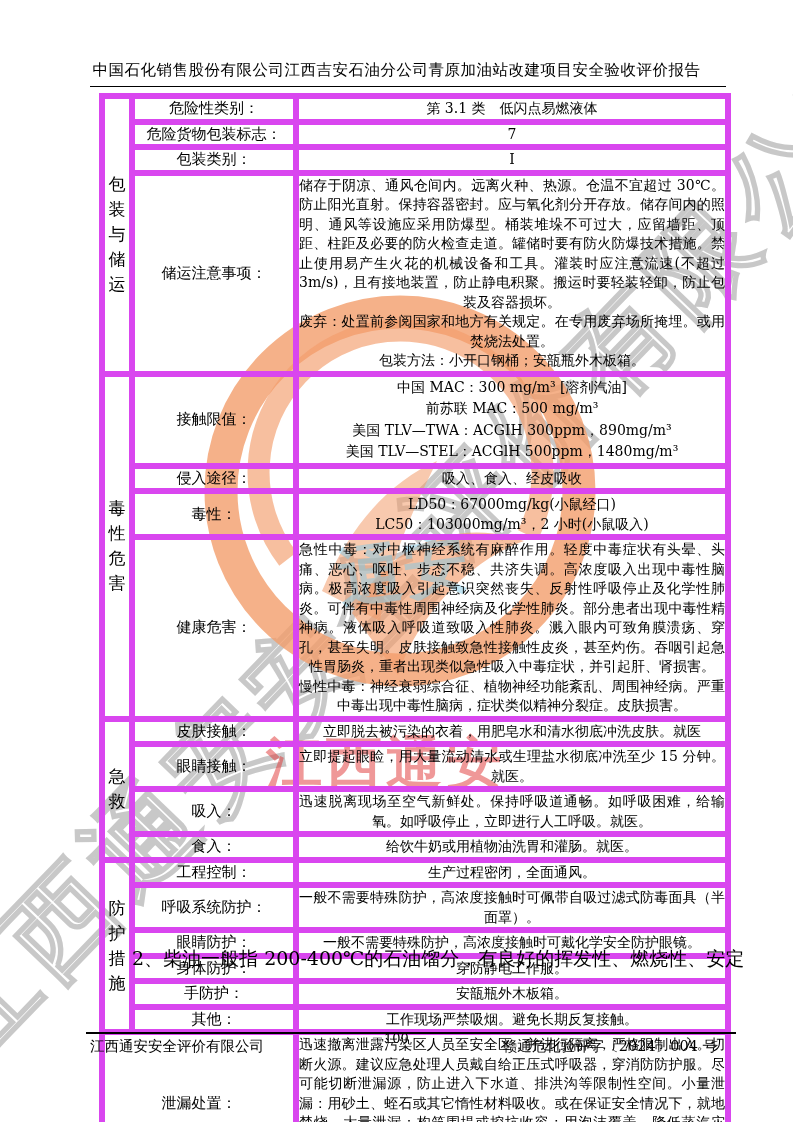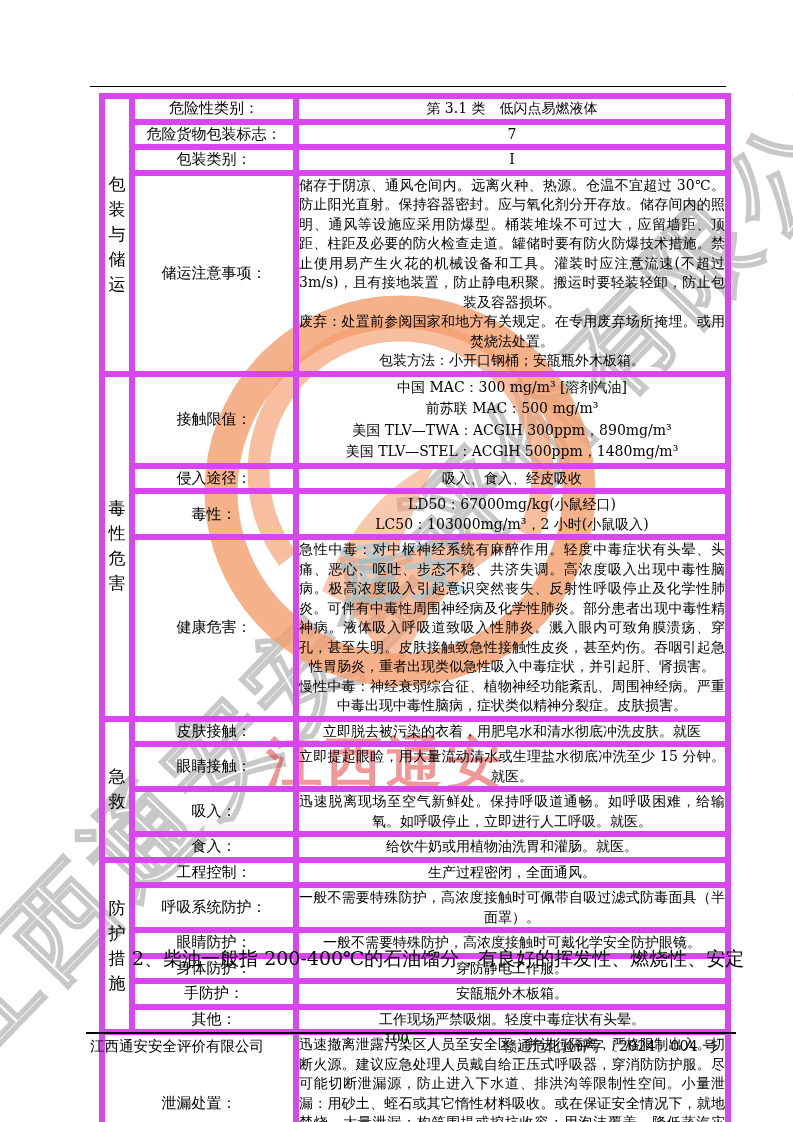--- a/index.html
+++ b/index.html
@@ -56,20 +56,21 @@
     <svg class="wm wm-ring" width="396" height="400" viewBox="0 0 396 400">
       <circle cx="198" cy="200" r="179" fill="none" stroke-width="33" stroke-opacity="0.8" stroke="#F29D6C"></circle>
       <path d="M 86 268 A 142 142 0 1 1 326 244" fill="none" stroke-width="22" stroke-opacity="0.65" stroke="#F29D6C"></path>
       <path d="M150 322 C 188 248 262 228 322 250 C 260 272 212 334 196 384 Z" fill-opacity="0.65" fill="#F29D6C"></path>
       <path d="M120 300 C 150 230 190 190 235 170 C 205 230 185 280 178 330 Z" fill-opacity="0.55" fill="#F29D6C"></path>
     </svg>
     <div class="wm wm-cyan">通安</div>
     <div class="wm wm-red">江西通安</div>
   </div>
 
+  <div class="header-title">中国石化销售股份有限公司江西吉安石油分公司青原加油站改建项目安全验收评价报告</div>
   <div class="header-rule"></div>
 
   <table class="msds">
     <colgroup>
         <col style="width:30px">
         <col style="width:164px">
         <col style="width:432px">
       </colgroup>
     <tbody>
 
@@ -166,21 +167,21 @@
       <tr style="height:19px">
         <td class="lbl">身体防护：</td>
         <td class="val center">穿防静电工作服。</td>
       </tr>
       <tr style="height:19px">
         <td class="lbl">手防护：</td>
         <td class="val center">安瓿瓶外木板箱。</td>
       </tr>
       <tr style="height:19px">
         <td class="lbl">其他：</td>
-        <td class="val center">工作现场严禁吸烟。轻度中毒症状有头晕。</td>
+        <td class="val center">工作现场严禁吸烟。避免长期反复接触。</td>
       </tr>
 
       <tr style="height:105px">
         <td class="lbl" colspan="2">泄漏处置：</td>
         <td class="val dense">
           <p class="jc">迅速撤离泄露污染区人员至安全区，并进行隔离，严格限制出入。切断火源。建议应急处理人员戴自给正压式呼吸器，穿消防防护服。尽可能切断泄漏源，防止进入下水道、排洪沟等限制性空间。小量泄漏：用砂土、蛭石或其它惰性材料吸收。或在保证安全情况下，就地焚烧。大量泄漏：构筑围堤或挖坑收容；用泡沫覆盖，降低蒸汽灾害。用防爆泵转移至槽车或专用收集器内，回收或送至废物处理场所处置。</p>
         </td>
       </tr>
     </tbody>
   </table>

